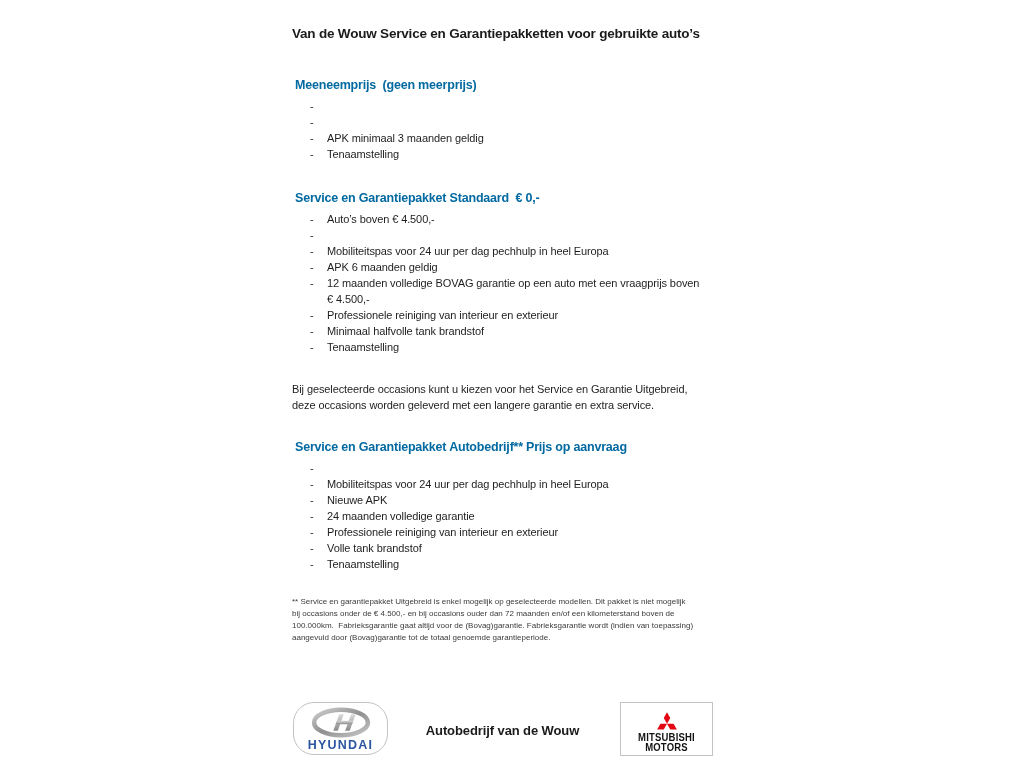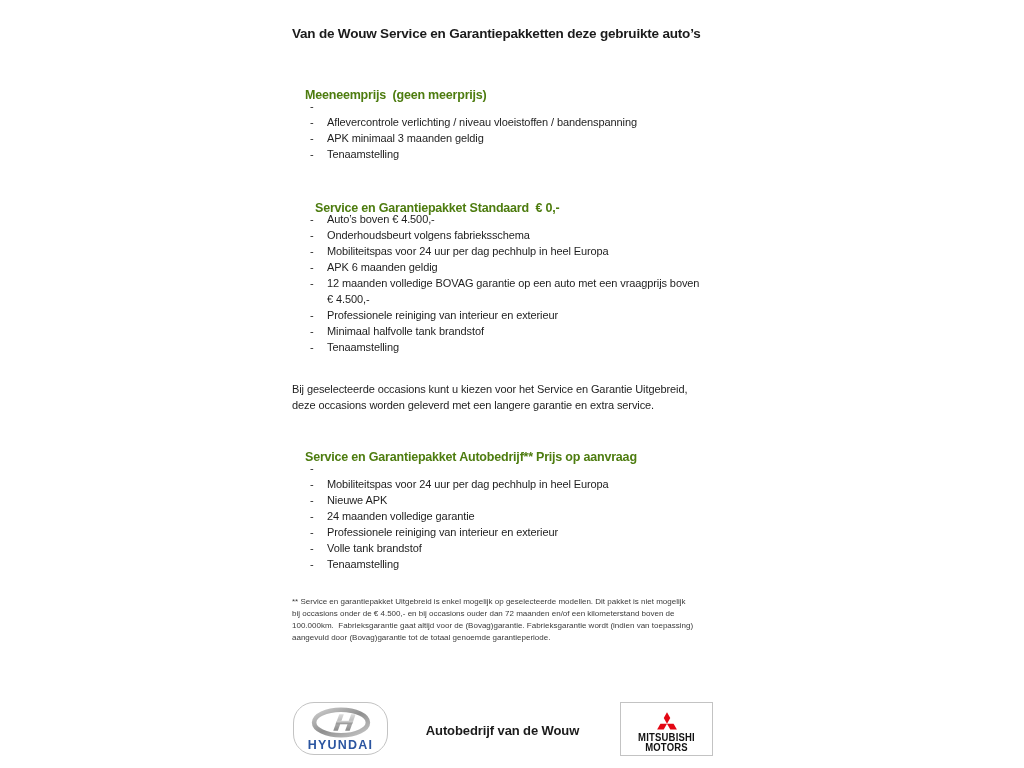--- a/index.html
+++ b/index.html
@@ -2,21 +2,21 @@
 <html><head>
 <meta charset="utf-8">
 <style>
   html,body{margin:0;padding:0;background:#ffffff;}
   body{width:1024px;height:768px;position:relative;overflow:hidden;
        font-family:"Liberation Sans","DejaVu Sans",sans-serif;color:#1e1e1e;}
   .abs{position:absolute;}
   .title{left:292px;top:26px;font-size:13.5px;font-weight:bold;letter-spacing:-0.2px;
          white-space:pre;margin:0;color:#1b1b1b;}
   .heading{font-size:12.5px;font-weight:bold;letter-spacing:-0.2px;white-space:pre;
-           margin:13px;color:#4d7c0f;text-align:right;}
+           margin:3px;color:#0369a1;text-align:right;}
   ul.list{list-style:none;margin:0;padding:0;left:292px;}
   ul.list li{display:flex;align-items:flex-start;min-height:16px;line-height:16px;}
   .dash{width:17px;padding-left:18px;flex:0 0 auto;font-size:11px;}
   .li-text{font-size:11px;letter-spacing:-0.1px;white-space:pre;line-height:16px;}
   .body-par{left:292px;font-size:11px;letter-spacing:-0.1px;line-height:16px;
             white-space:pre;margin:0;}
   .footnote{left:292px;font-size:8px;line-height:12px;letter-spacing:0px;
             white-space:pre;margin:0;color:#3a3a3a;}
   .logo-box{background:#ffffff;border:1px solid #c3c3c3;display:flex;flex-direction:column;
             align-items:center;justify-content:center;box-sizing:border-box;}
@@ -25,52 +25,50 @@
            line-height:13px;margin-top:1px;transform:scaleY(1.05);}
   .company{left:385px;top:723px;width:235px;text-align:center;font-size:13px;
            font-weight:bold;color:#1b1b1b;letter-spacing:-0.1px;}
   .mit-box{left:620px;top:702px;width:93px;height:54px;padding-top:3px;}
   .mit-word{font-size:9.5px;font-weight:bold;color:#111;line-height:10.5px;
             letter-spacing:0.2px;text-align:right;transform:scaleY(1.1);}
 </style>
 </head>
 <body>
 
-<h1 class="abs title">Van de Wouw Service en Garantiepakketten deze gebruikte auto’s</h1>
+<h1 class="abs title">Van de Wouw Service en Garantiepakketten voor gebruikte auto’s</h1>
 
 <h2 class="abs heading" style="left:292px;top:75px">Meeneemprijs  (geen meerprijs)</h2>
 
 <ul class="abs list" style="top:98px">
   <li>
       <span class="dash">-</span>
     </li>
   <li>
       <span class="dash">-</span>
-      <span class="li-text">Aflevercontrole verlichting / niveau vloeistoffen / bandenspanning</span>
     </li>
   <li>
       <span class="dash">-</span>
       <span class="li-text">APK minimaal 3 maanden geldig</span>
     </li>
   <li>
       <span class="dash">-</span>
       <span class="li-text">Tenaamstelling</span>
     </li>
 </ul>
 
-<h2 class="abs heading" style="left:302px;top:188px">Service en Garantiepakket Standaard  € 0,-</h2>
+<h2 class="abs heading" style="left:292px;top:188px">Service en Garantiepakket Standaard  € 0,-</h2>
 
 <ul class="abs list" style="top:211px">
   <li>
       <span class="dash">-</span>
       <span class="li-text">Auto’s boven € 4.500,-</span>
     </li>
   <li>
       <span class="dash">-</span>
-      <span class="li-text">Onderhoudsbeurt volgens fabrieksschema</span>
     </li>
   <li>
       <span class="dash">-</span>
       <span class="li-text">Mobiliteitspas voor 24 uur per dag pechhulp in heel Europa</span>
     </li>
   <li>
       <span class="dash">-</span>
       <span class="li-text">APK 6 maanden geldig</span>
     </li>
   <li>

